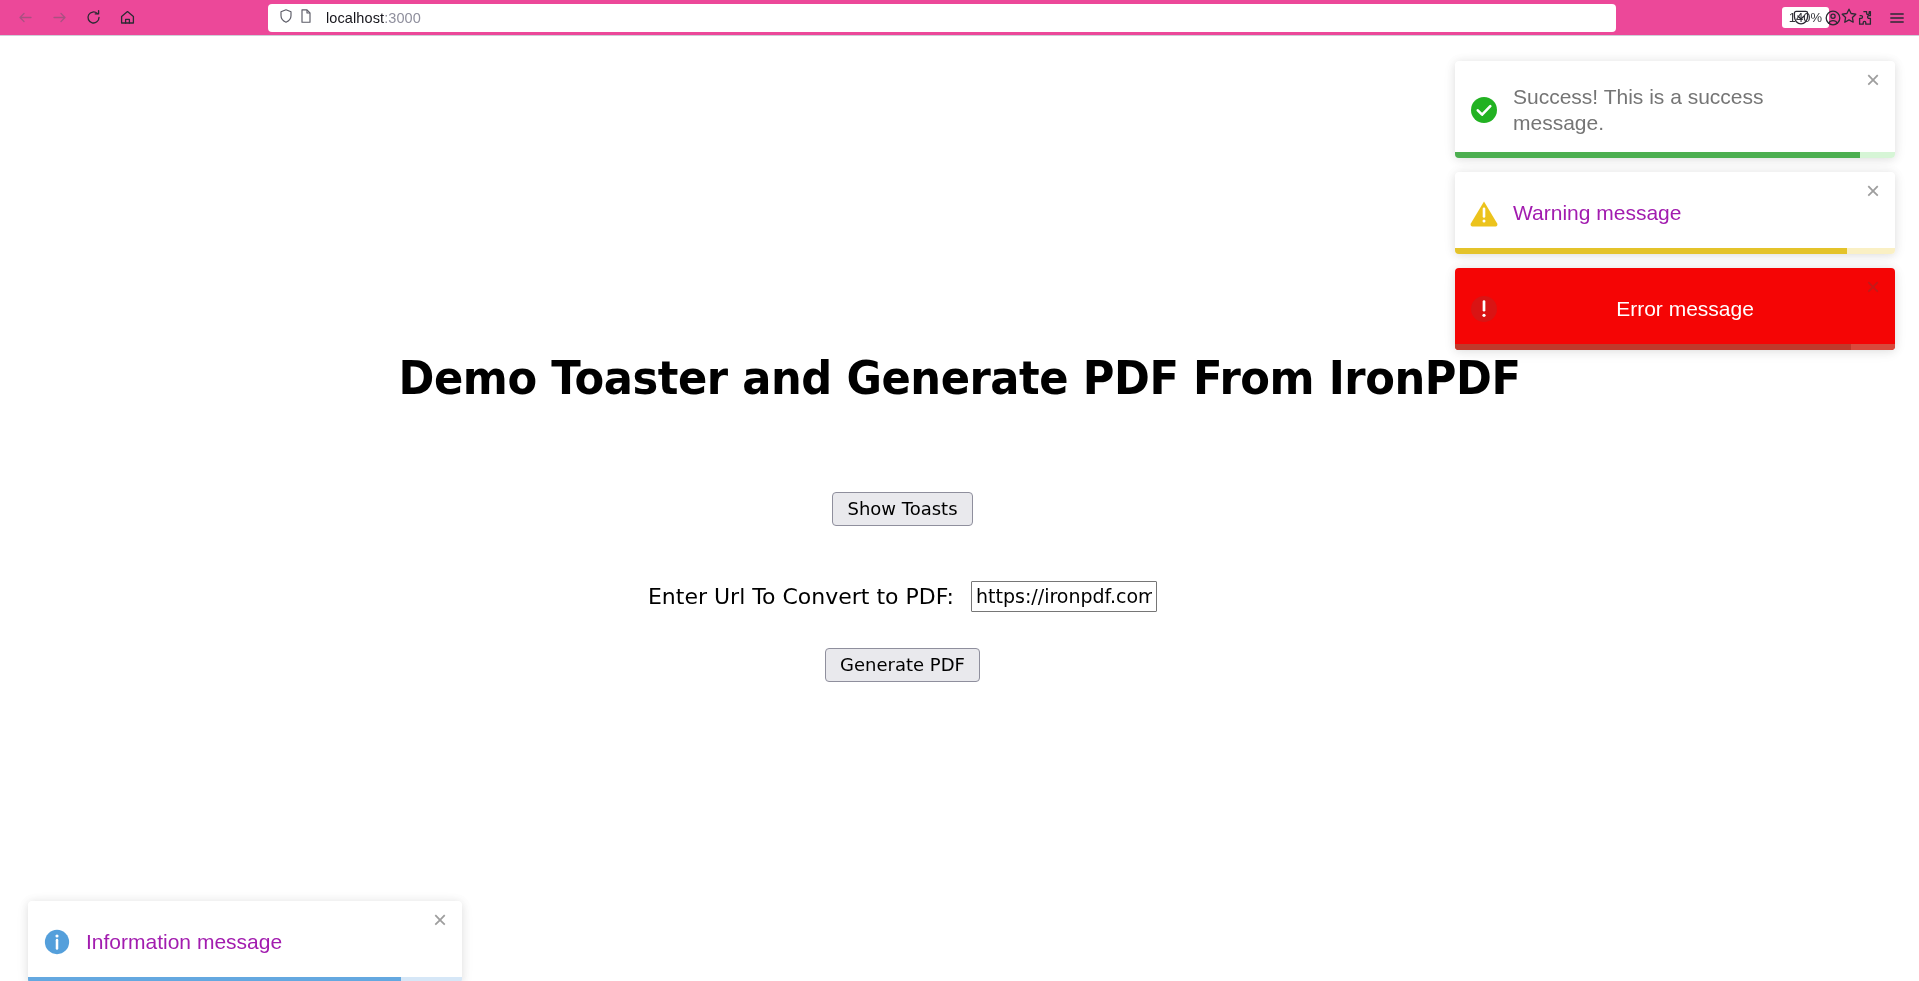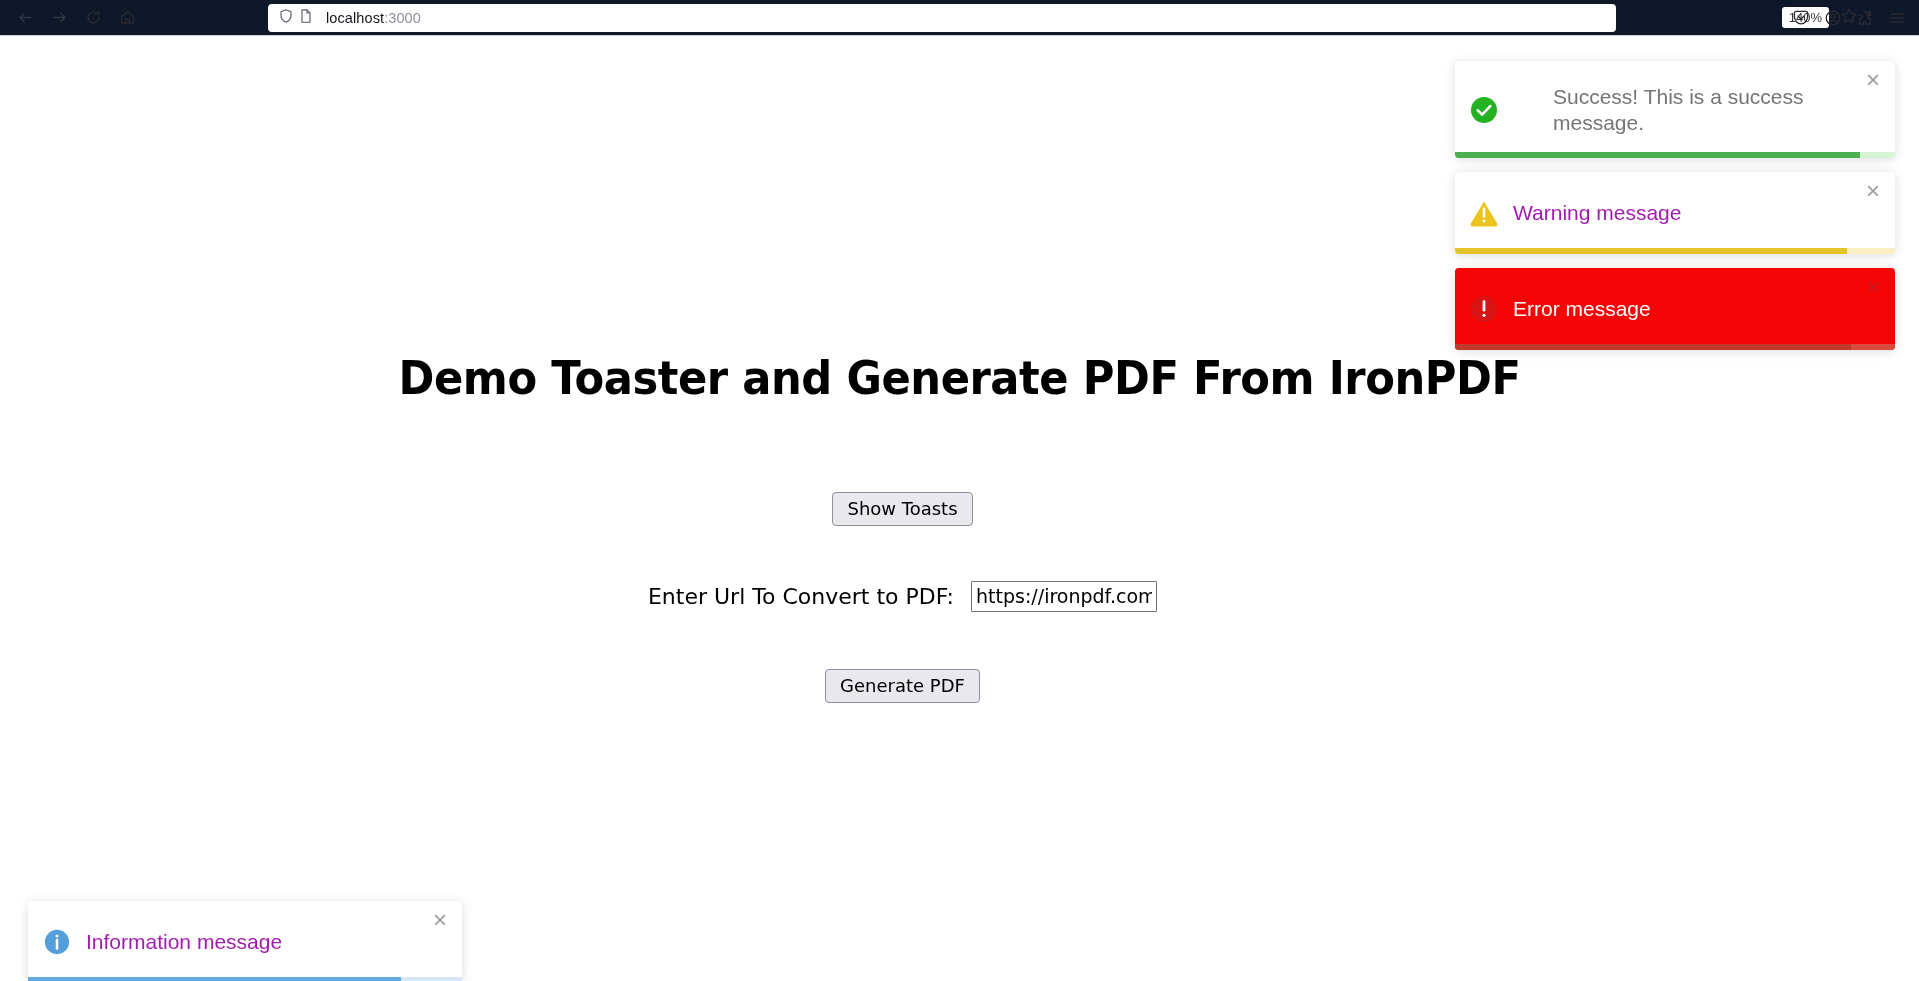--- a/index.html
+++ b/index.html
@@ -14,21 +14,21 @@
     font-family: "Liberation Sans", sans-serif;
     -webkit-font-smoothing: antialiased;
   }
 
   
   .browser-toolbar {
     position: absolute;
     top: 0; left: 0;
     width: 1919px;
     height: 36px;
-    background: #0f172a;
+    background: #ec4899;
     border-bottom: 1px solid #cfcfd8;
     box-sizing: border-box;
     display: flex;
     align-items: center;
   }
   .nav-buttons {
     display: flex;
     align-items: center;
     margin-left: 8px;
   }
@@ -158,21 +158,21 @@
     font-size: 19px;
     color: #000000;
     background: #ffffff;
     border: 1px solid #767676;
     border-radius: 1px;
     padding: 3px 4px;
     width: 176px;
     box-sizing: content-box;
     line-height: 23px;
   }
-  .btn-row-2 { margin-top: 57px; }
+  .btn-row-2 { margin-top: 36px; }
 
   
   .toast-container-tr {
     position: absolute;
     top: 24px;
     left: 1455px;
     width: 440px;
   }
   .toast-container-bl {
     position: absolute;
@@ -247,31 +247,32 @@
   .toast-success .toast-progress-track { background: #d6f5d6; }
   .toast-success .toast-progress-fill { background: #4caf50; }
 
   
   .toast-warning .toast-progress-track { background: #faf0c4; }
   .toast-warning .toast-progress-fill { background: #e4c32a; }
 
   
   .toast-error {
     background: #f50505;
+    text-align: center;
   }
   .toast-error .toast-body { color: #ffffff; }
   .toast-error .toast-close { color: #c21a1a; }
   .toast-error .toast-progress-track { background: #d84a3c; }
   .toast-error .toast-progress-fill { background: #c0392b; }
 
   
   .toast-info .toast-progress-track { background: #d6e7f7; }
   .toast-info .toast-progress-fill { background: #64a8e0; }
 
-  .two-line { min-height: 97px; gap: 40px; }
+  .two-line { min-height: 97px; }
 </style>
 </head>
 <body>
 
 <div class="browser-toolbar">
 
   <div class="nav-buttons">
     <div class="chrome-btn disabled">
       <span>
         <svg width="17" height="17" viewBox="0 0 17 17" fill="none" stroke="#5b5b66" stroke-width="1.3" stroke-linecap="round" stroke-linejoin="round">

